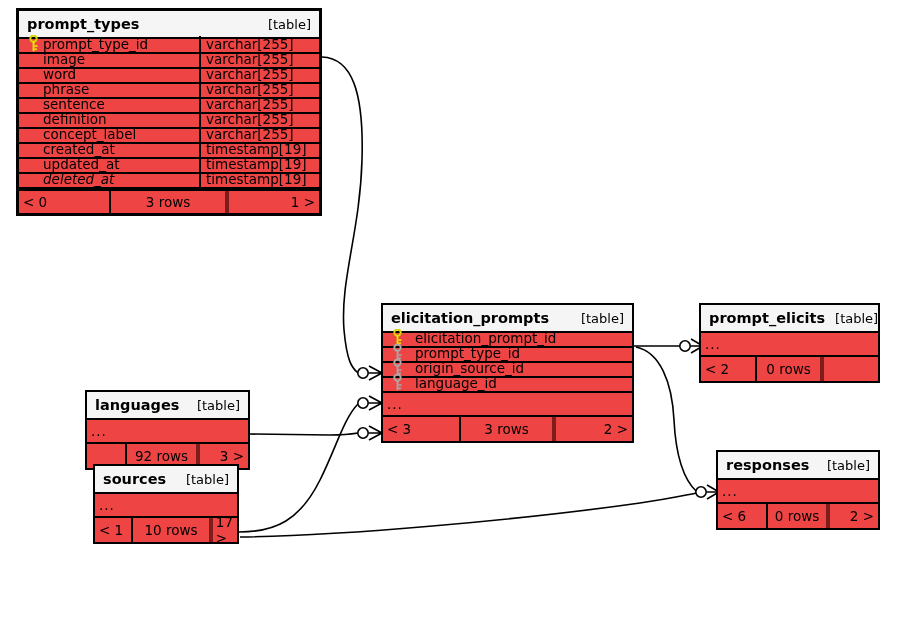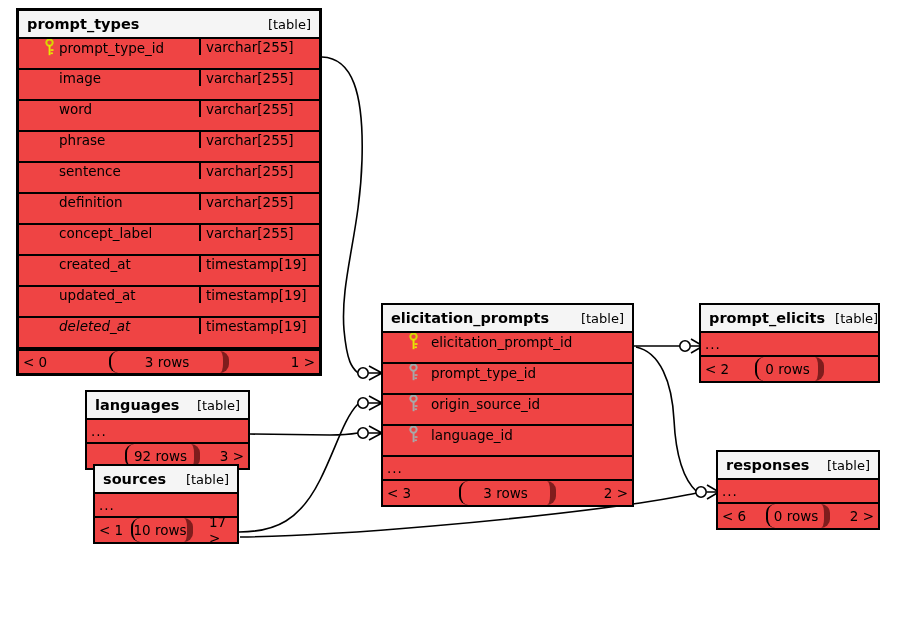--- a/index.html
+++ b/index.html
@@ -58,25 +58,24 @@
   }
   .t-tag {
     font-size: 13px;
     color: #000000;
     white-space: nowrap;
     padding-left: 10px;
   }
 
   .t-row {
     display: flex;
-    align-items: flex-start;
+    align-items: flex-end;
     border-bottom: 2px solid #000000;
     box-sizing: border-box;
-    height: 31px;
-    padding-left: 16px;
+    height: 15px;
   }
   .t-row:last-child { border-bottom: none; }
 
   .c-name {
     flex: 1 1 auto;
     display: flex;
     align-items: center;
     box-sizing: border-box;
     padding-left: 4px;
     font-size: 13.5px;
@@ -121,21 +120,21 @@
     height: 24px;
     border-top: 2px solid #000000;
     font-size: 13.5px;
   }
   .t-footer > div {
     display: flex;
     align-items: center;
     box-sizing: border-box;
   }
   .f-left   { justify-content: flex-start; padding-left: 4px; }
-  .f-mid    { justify-content: center; border-left: 2px solid #000000; border-right: 6px solid #7f1d1d; border-radius: 9px; }
+  .f-mid    { justify-content: center; border-left: 2px solid #000000; border-right: 4px solid #7f1d1d; }
   .f-right  { justify-content: flex-end; padding-right: 4px; }
 
   #credit {
     position: absolute;
     left: 16px;
     top: 596px;
     font-size: 13.5px;
     color: #222222;
     z-index: 2;
   }
@@ -402,18 +401,18 @@
 
   <div class="table-box thin" id="tbl-sources" style="left:93px; top:464px; width:146px;">
     <div class="t-header">
       <span class="t-name">sources</span>
       <span class="t-tag">[table]</span>
     </div>
     <div class="ellipsis-row">...</div>
     <div class="t-footer" style="border-top:none;">
       <div class="f-left" style="width:36px;">&lt; 1</div>
       <div class="f-mid" style="flex:1 1 auto;">10 rows</div>
-      <div class="f-right" style="width:44px;padding-left:16px;">17 &gt;</div>
+      <div class="f-right" style="width:24px;padding-left:16px;">17 &gt;</div>
     </div>
   </div>
 
 
 </div>
 
 </body></html>

